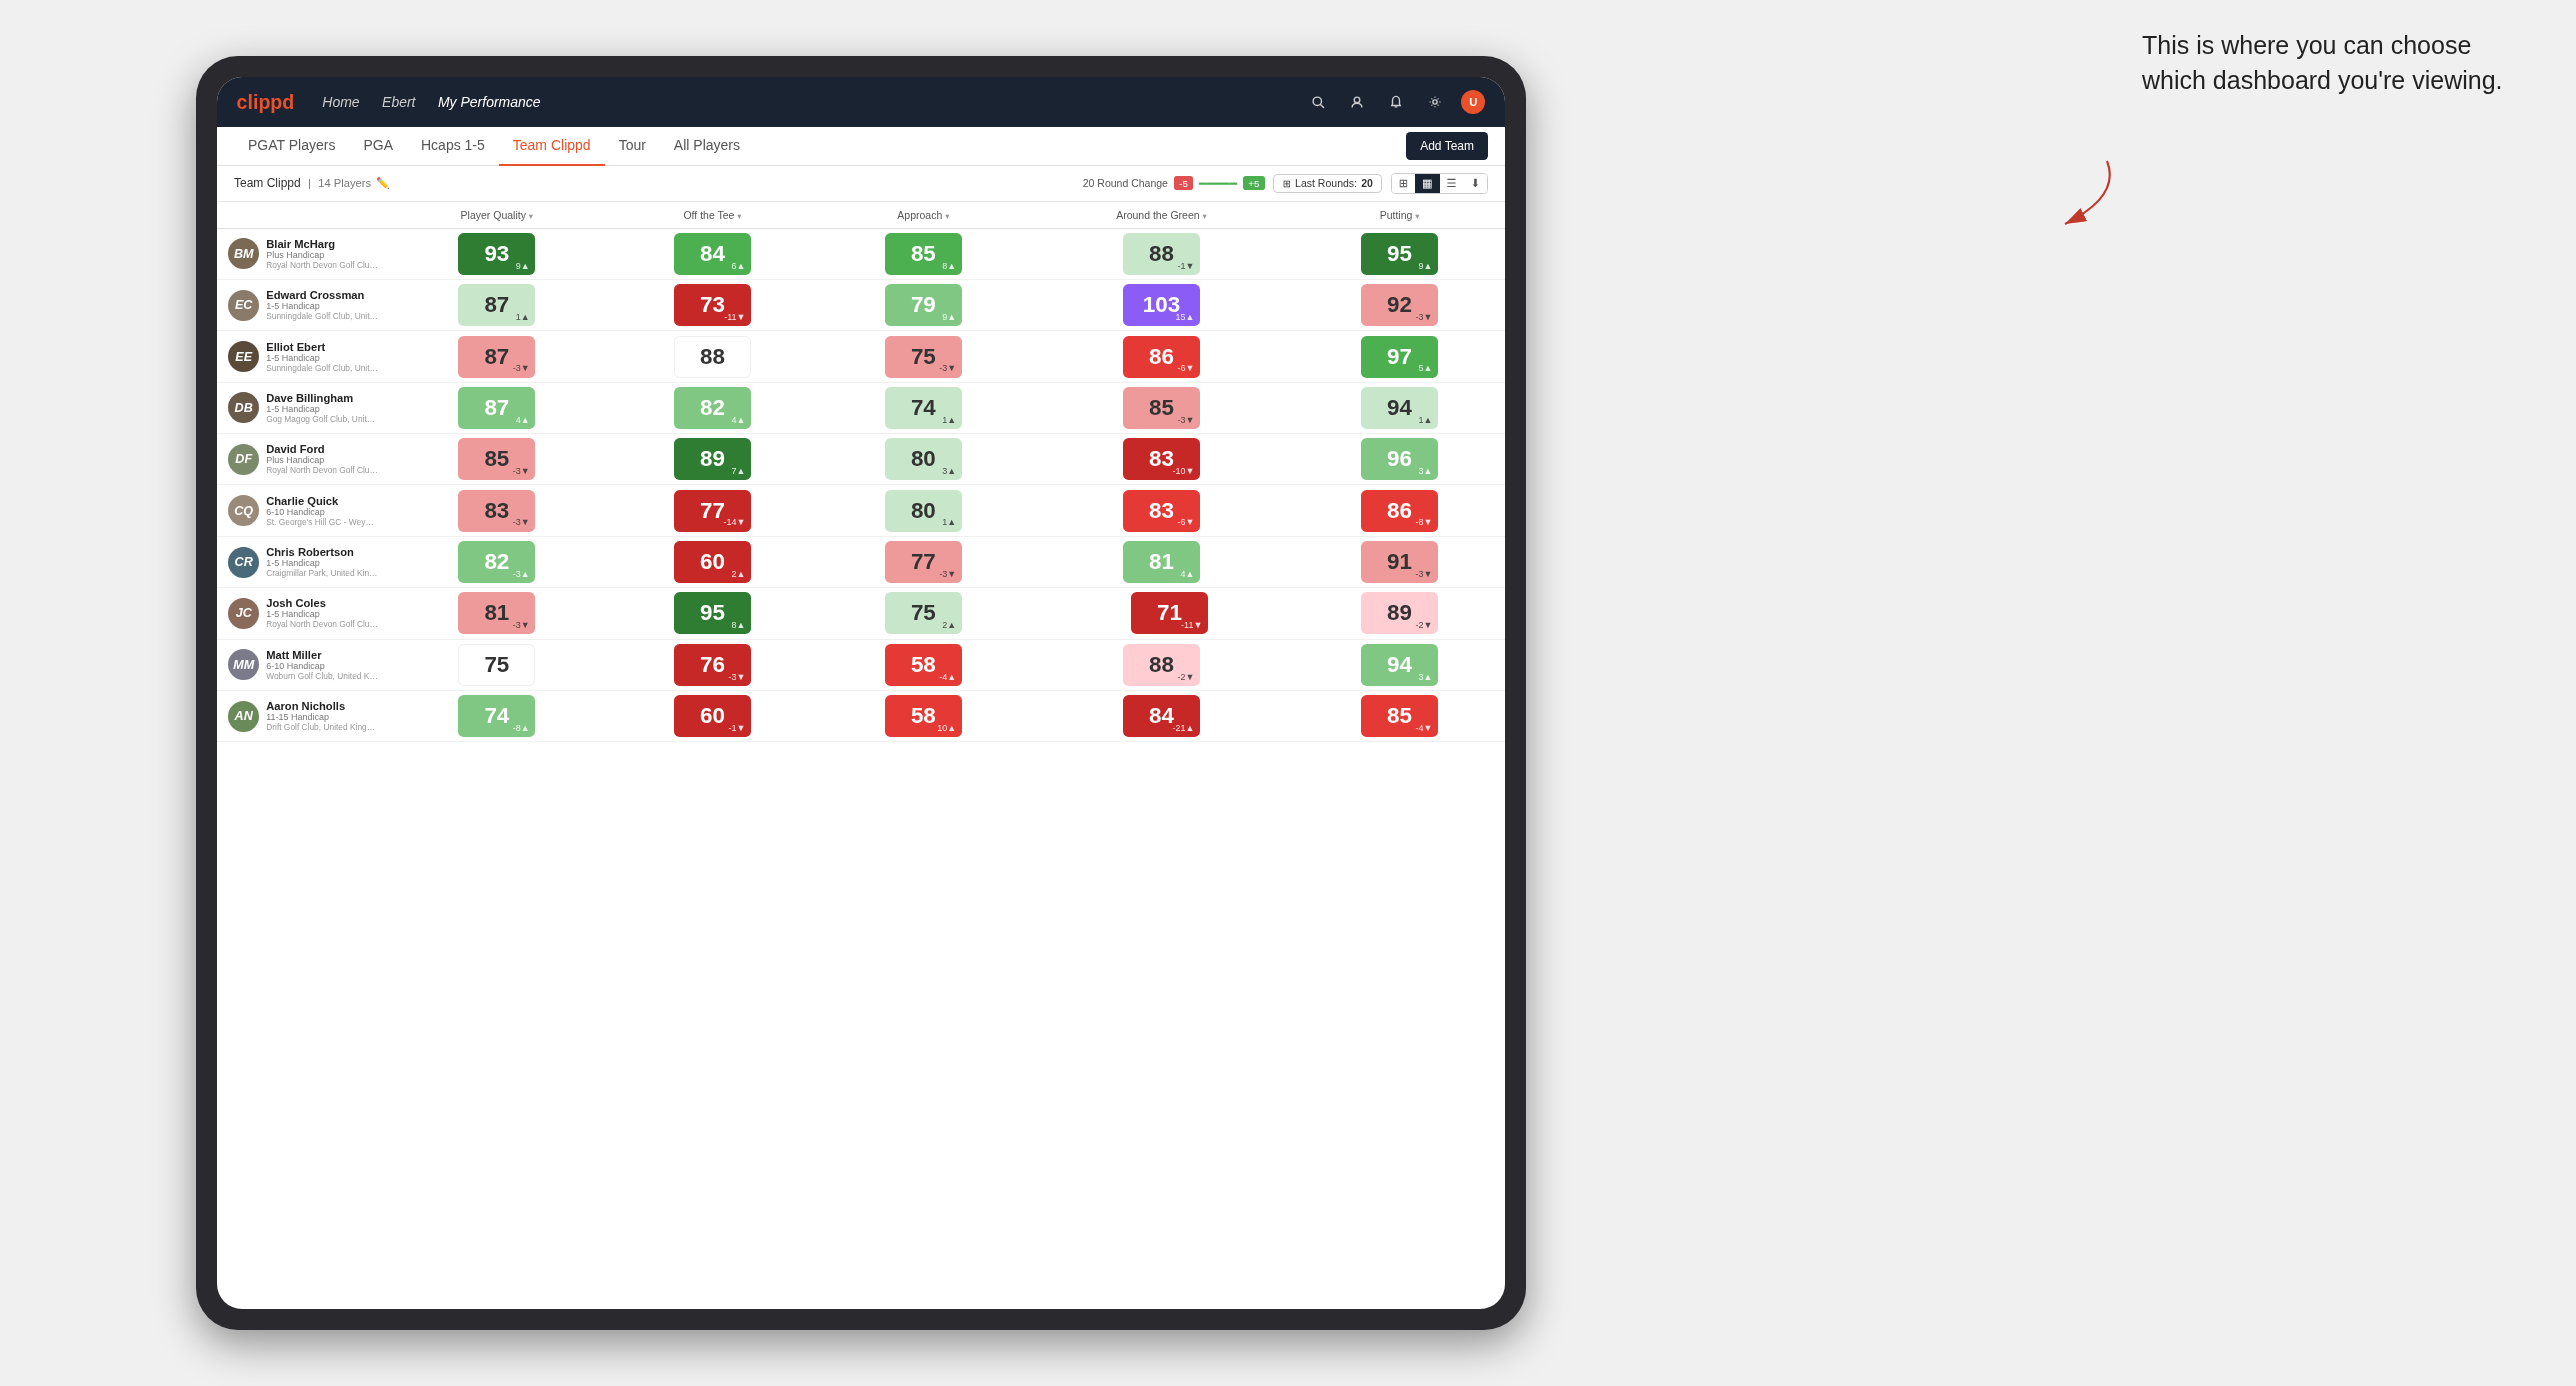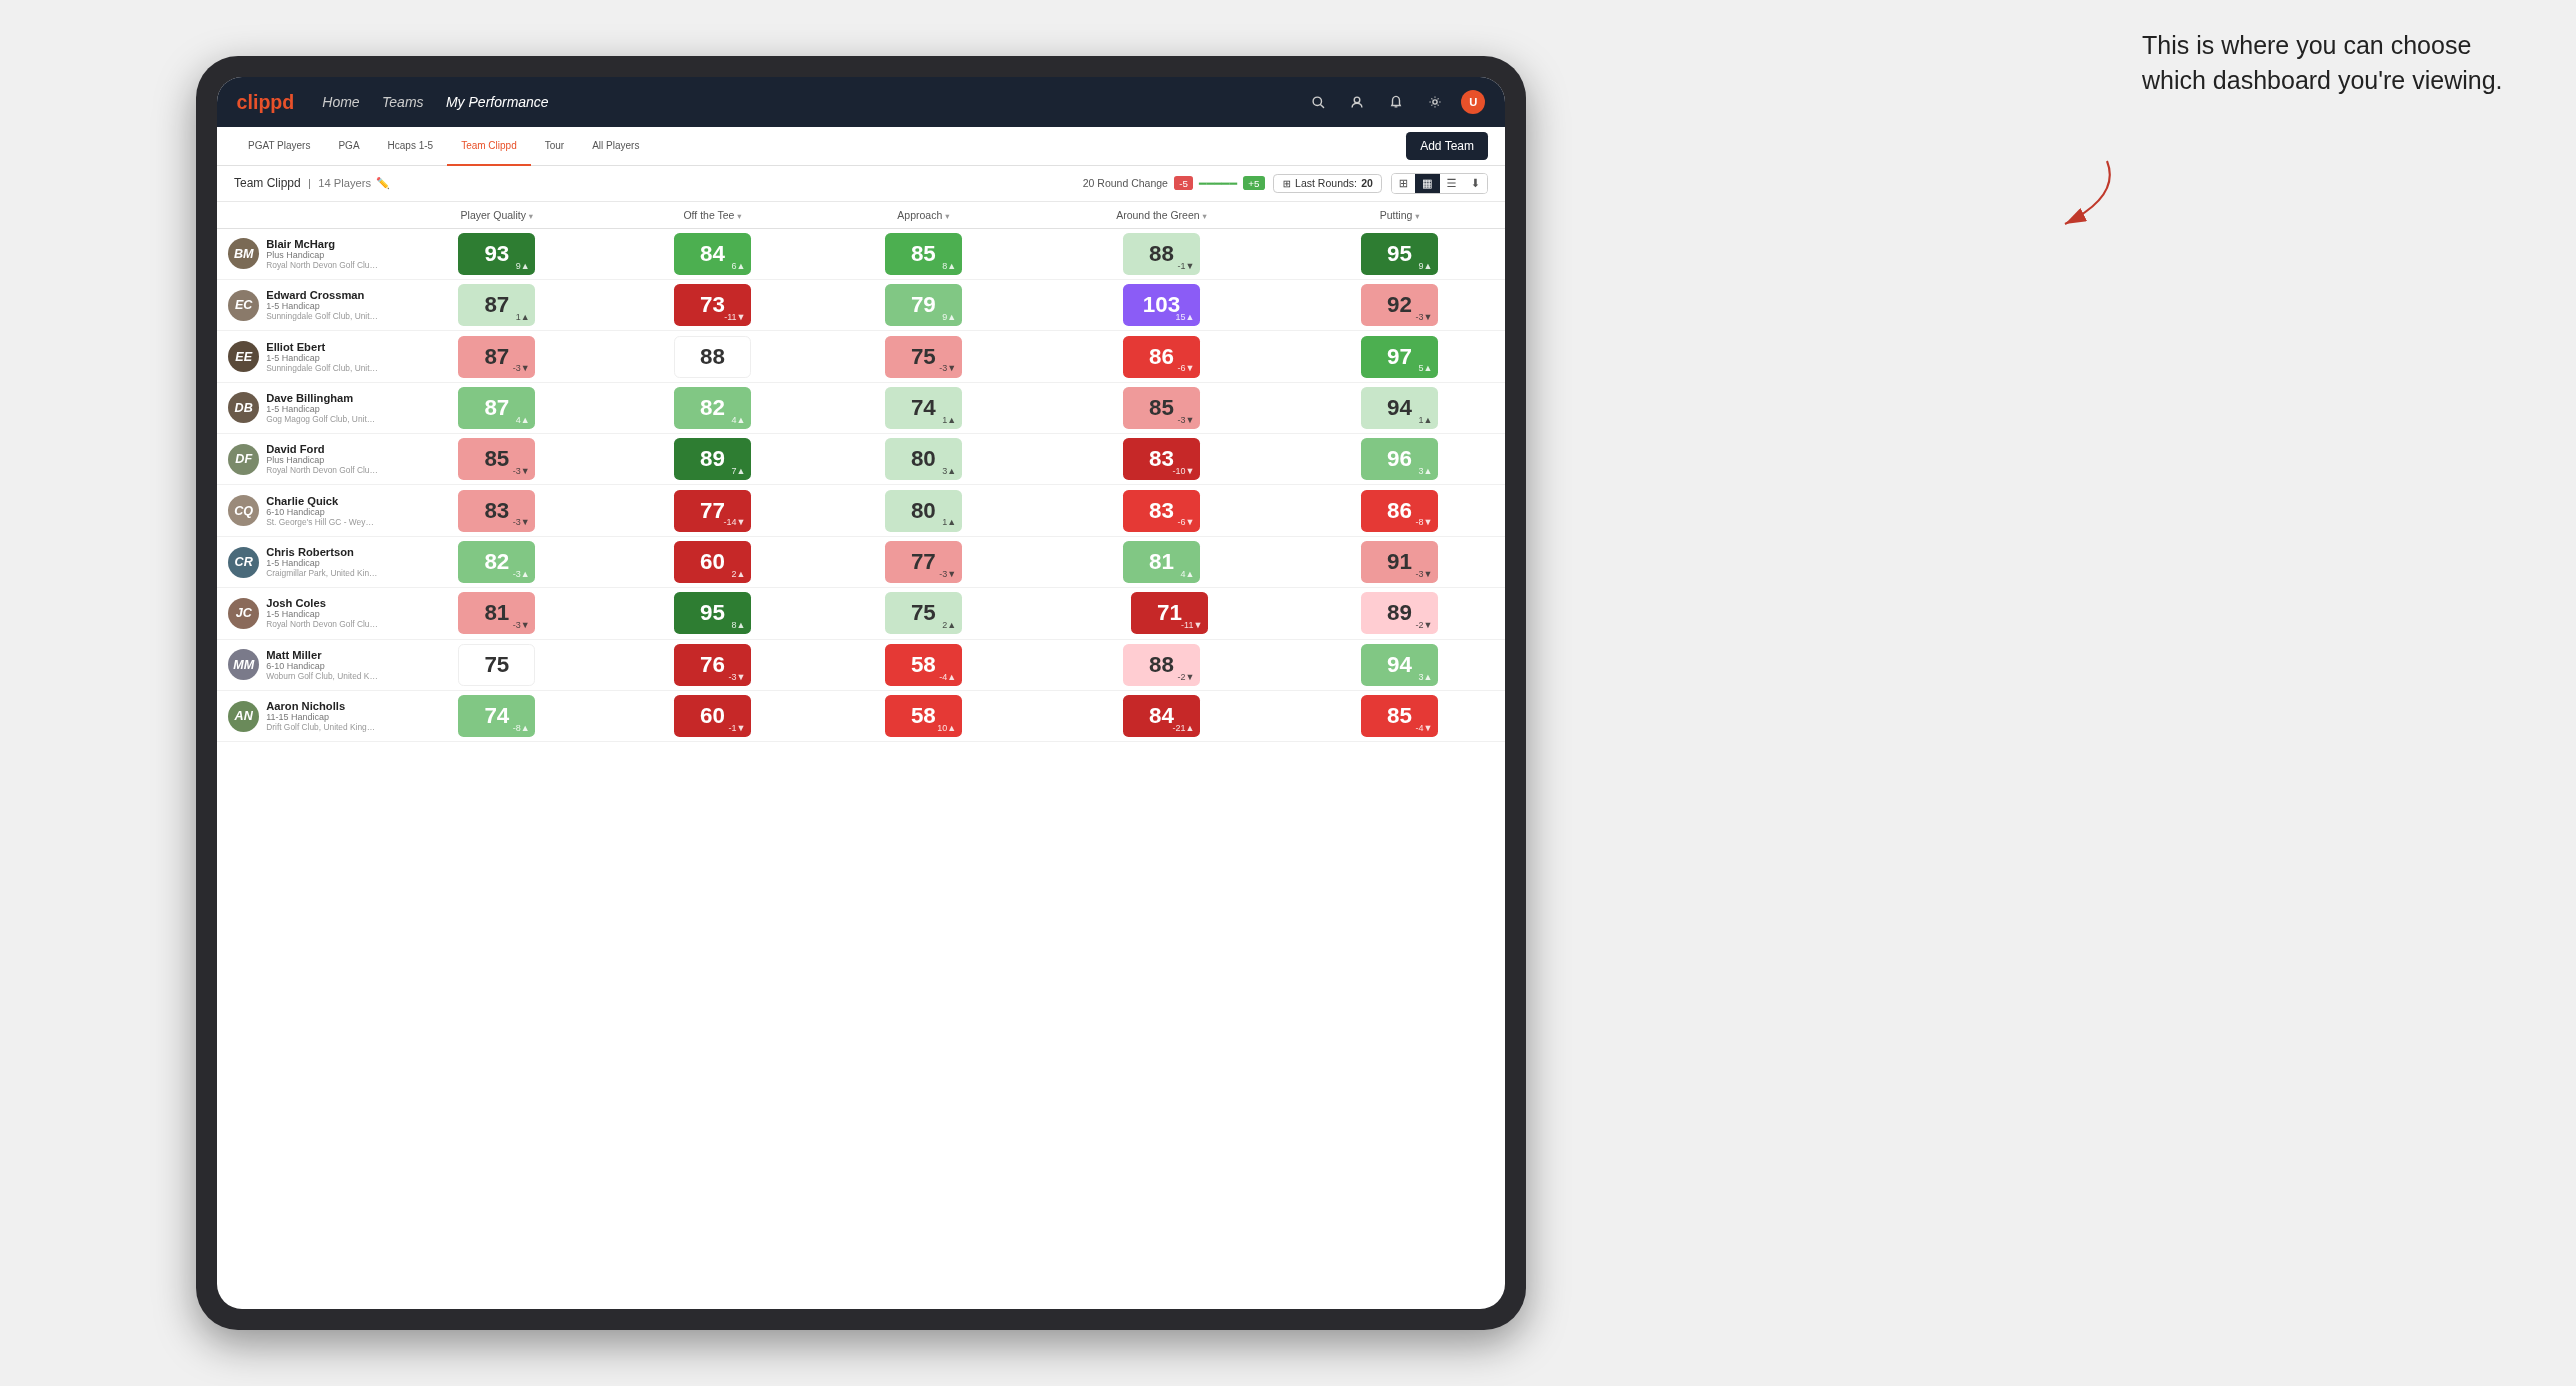--- a/index.html
+++ b/index.html
@@ -134,21 +134,21 @@
     .sec-nav-tabs {
       display: flex;
       gap: 0;
       flex: 1;
     }
     .sec-nav-tab {
       padding: 0 14px;
       height: 39px;
       display: flex;
       align-items: center;
-      font-size: 10px;
+      font-size: 14px;
       color: #555;
       cursor: pointer;
       border-bottom: 2.1px solid transparent;
     }
     .sec-nav-tab.active {
       color: #e8512a;
       border-bottom: 2.1px solid #e8512a;
       font-weight: 500;
     }
     .add-team-btn {
@@ -372,21 +372,21 @@
   </defs>
 </svg>
 
 <div class="ipad-frame">
   <div class="ipad-screen">
 
     <div class="top-nav">
       <span class="logo">clippd</span>
       <div class="nav-links">
         <span class="nav-link">Home</span>
-        <span class="nav-link">Teams</span>
+        <span class="nav-link">Ebert</span>
         <span class="nav-link active">My Performance</span>
       </div>
       <div class="nav-icons">
         <div class="nav-icon">
           <svg width="14" height="14" viewBox="0 0 20 20" fill="none">
             <circle cx="9" cy="9" r="6" stroke="#ccc" stroke-width="2"></circle>
             <line x1="13.5" y1="13.5" x2="18" y2="18" stroke="#ccc" stroke-width="2" stroke-linecap="round"></line>
           </svg>
         </div>
         <div class="nav-icon">

